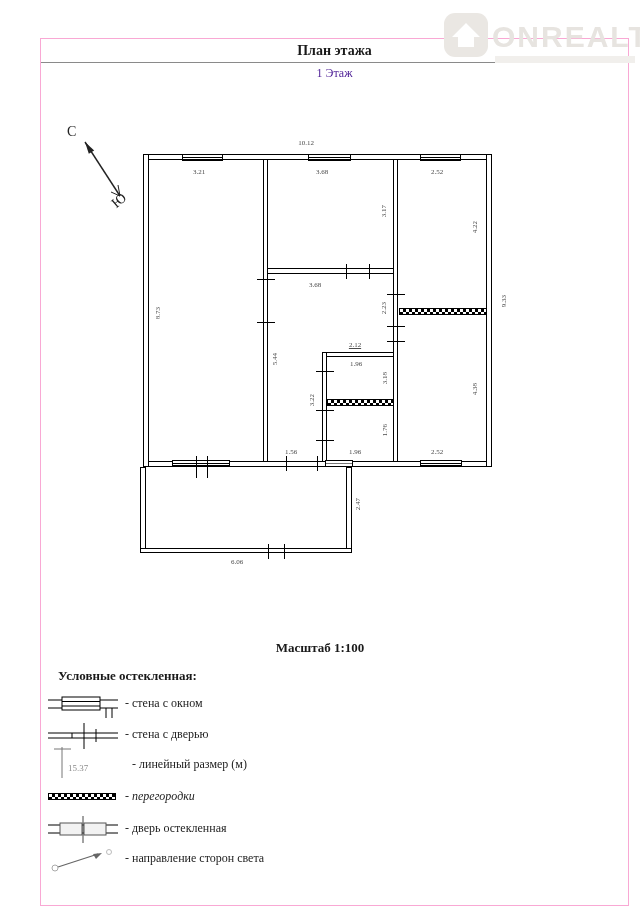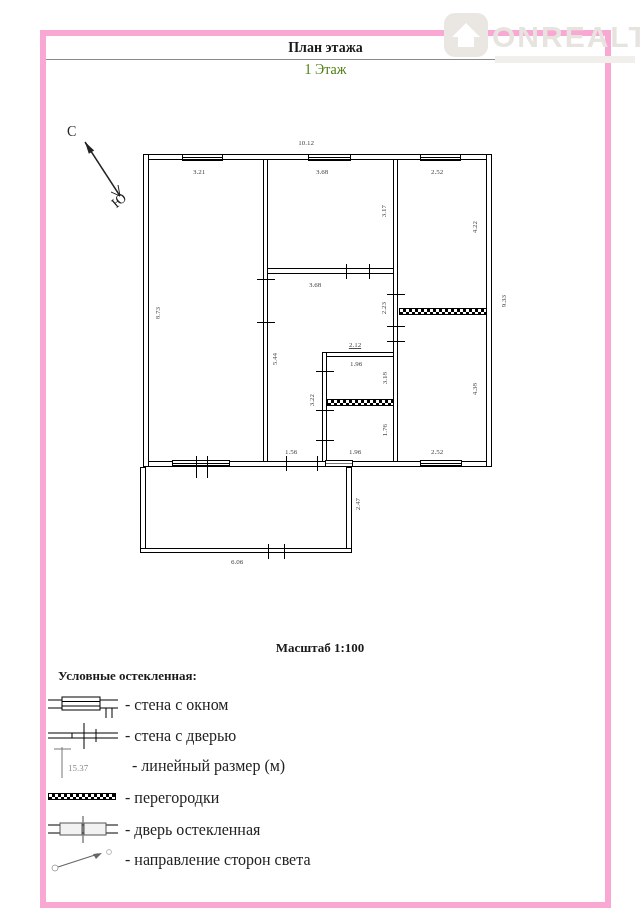--- a/index.html
+++ b/index.html
@@ -1,23 +1,23 @@
 <!DOCTYPE html>
 <html><head>
 <meta charset="utf-8">
 <style>
   html,body{margin:0;padding:0;}
   body{
     width:640px;height:910px;position:relative;background:#fff;overflow:hidden;
     font-family:"Liberation Serif", serif;color:#1a1a1a;
   }
-  .sheet{position:absolute;left:40px;top:30px;width:559px;height:866px;border:6px solid #f9a8d4;background:transparent;}
+  .sheet{position:absolute;left:40px;top:38px;width:559px;height:866px;border:1px solid #f9a8d4;background:transparent;padding-left:28px;}
   .title-row{position:absolute;left:0;top:0;width:100%;height:23px;line-height:23px;text-align:center;
     font-weight:bold;font-size:14px;border-bottom:1px solid #8a8a8a;}
-  .subtitle-row{position:absolute;left:0;top:24px;width:100%;height:20px;line-height:20px;text-align:center;font-size:14px;color:#4d7c0f;}
+  .subtitle-row{position:absolute;left:0;top:24px;width:100%;height:20px;line-height:20px;text-align:center;font-size:12px;color:#4c1d95;}
 
   
   .wm{position:absolute;left:440px;top:10px;width:210px;height:58px;pointer-events:none;}
   .wm-logo{position:absolute;left:3px;top:2px;}
   .wm-text{position:absolute;left:52px;top:10px;font-family:"Liberation Sans",sans-serif;
     font-weight:bold;font-size:30px;letter-spacing:2px;color:#e7e4e0;}
   .wm-sub{position:absolute;left:55px;top:46px;width:140px;height:7px;background:#f1efec;}
 
   
   .wall{position:absolute;background:#fff;border:1px solid #000;box-sizing:border-box;z-index:1;}
@@ -30,21 +30,21 @@
   .opening{position:absolute;background:#fff;z-index:4;}
   .tick-h{position:absolute;width:18px;height:1px;background:#000;z-index:5;}
   .tick-v{position:absolute;width:1px;height:15px;background:#000;z-index:5;}
   .dim{position:absolute;font-size:7px;color:#4a4a4a;width:30px;text-align:center;white-space:nowrap;z-index:6;}
   .dim.v{transform:rotate(-90deg);}
 
   .scale-label{position:absolute;left:240px;top:640px;width:160px;text-align:center;font-weight:bold;font-size:13px;}
 
   
   .legend-heading{position:absolute;left:58px;top:668px;font-weight:bold;font-size:13px;}
-  .legend-label{position:absolute;font-size:16px;color:#222;}
+  .legend-label{position:absolute;font-size:12px;color:#222;}
   .legend-sym{position:absolute;}
   svg text{font-family:"Liberation Serif",serif;}
 </style>
 </head>
 <body>
 
 <div class="sheet">
   <div class="title-row">План этажа</div>
   <div class="subtitle-row">1 Этаж</div>
 </div>
@@ -166,21 +166,21 @@
   <span class="legend-label" style="left:125px;top:727px;">- стена с дверью</span>
 
   <svg class="legend-sym" style="left:52px;top:745px;" width="78" height="36" viewBox="0 0 78 36">
     <line x1="10" y1="2" x2="10" y2="33" stroke="#777"></line>
     <line x1="2" y1="4" x2="19" y2="4" stroke="#777"></line>
     <text x="16" y="26" font-size="9" fill="#8a8a8a">15.37</text>
   </svg>
   <span class="legend-label" style="left:125px;top:757px;margin-left:7px;">- линейный размер (м)</span>
 
   <div class="partition legend-sym" style="left:48px;top:793px;width:68px;"></div>
-  <span class="legend-label" style="left:125px;top:789px;">- перегородки</span>
+  <span class="legend-label" style="left:125px;top:789px;font-style:italic;">- перегородки</span>
 
   <svg class="legend-sym" style="left:48px;top:816px;" width="78" height="28" viewBox="0 0 78 28">
     <line x1="0" y1="9" x2="70" y2="9" stroke="#000"></line>
     <line x1="0" y1="17" x2="70" y2="17" stroke="#000"></line>
     <rect x="12" y="7" width="22" height="12" fill="#f2f2f2" stroke="#555"></rect>
     <rect x="36" y="7" width="22" height="12" fill="#f2f2f2" stroke="#555"></rect>
     <line x1="35" y1="0" x2="35" y2="27" stroke="#444"></line>
   </svg>
   <span class="legend-label" style="left:125px;top:821px;">- дверь остекленная</span>
 

